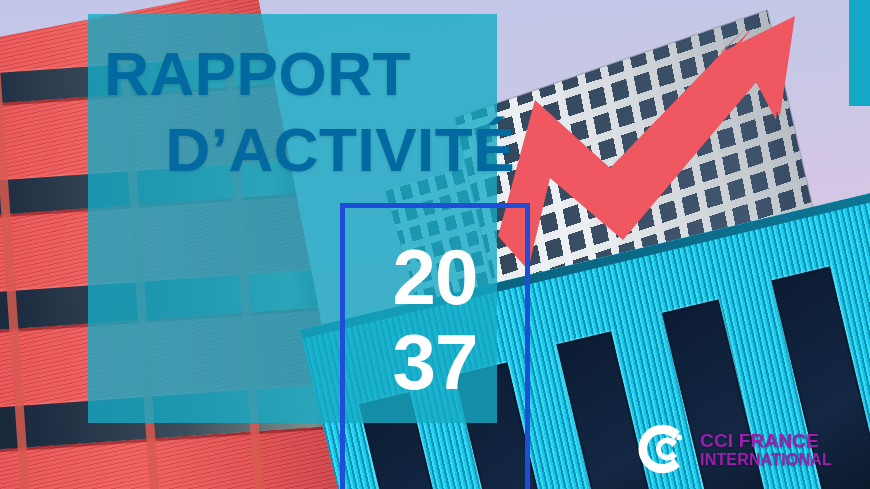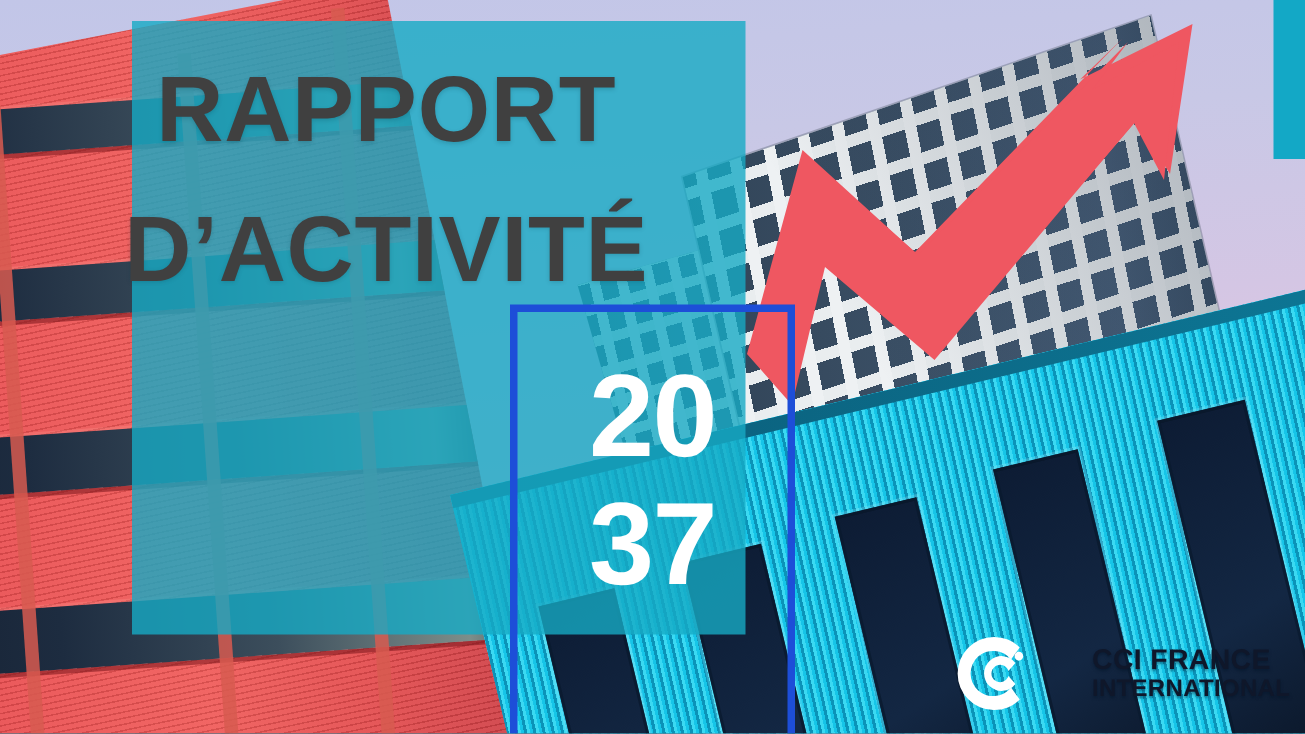--- a/index.html
+++ b/index.html
@@ -150,28 +150,28 @@
     width:21px;height:106px;
     background:#13a8c6;
   }
 
   
   .title{
     position:absolute;
     left:0;top:44px;
     width:515px;
     text-align:center;
-    color:#404040;
+    color:#0369a1;
     font-weight:700;
     letter-spacing:.5px;
     line-height:.96;
     text-shadow:0 1px 3px rgba(0,60,75,.22);
   }
   .title .l1{display:block;font-size:62px;}
-  .title .l2{display:block;font-size:62px;margin-top:33px;}
+  .title .l2{display:block;font-size:62px;margin-top:16px;text-align:right;}
 
   
   .yearbox{
     position:absolute;
     left:340px;top:203px;
     width:190px;height:304px;
     border:5px solid #1d4ed8;
   }
   .yearbox .yr{
     position:absolute;
@@ -187,27 +187,26 @@
   .yearbox .y2{top:115px;}
 
   
   .logo{
     position:absolute;
     left:634px;top:420px;
     display:flex;align-items:center;gap:8px;
   }
   .logo-mark{width:58px;height:58px;flex:0 0 58px;}
   .logo-text{
-    color:#0f172a;
+    color:#a21caf;
     font-weight:700;
     font-size:19px;
     line-height:1.0;
     letter-spacing:.2px;
     text-shadow:0 1px 2px rgba(0,20,40,.5);
-    margin-left:28px;
   }
   .logo-text .ln{display:block;white-space:nowrap;}
   .logo-text .ln2{font-size:16px;margin-top:2px;}
 </style>
 </head>
 <body>
 
 <div id="cover">
 
   <div class="sky"></div>

